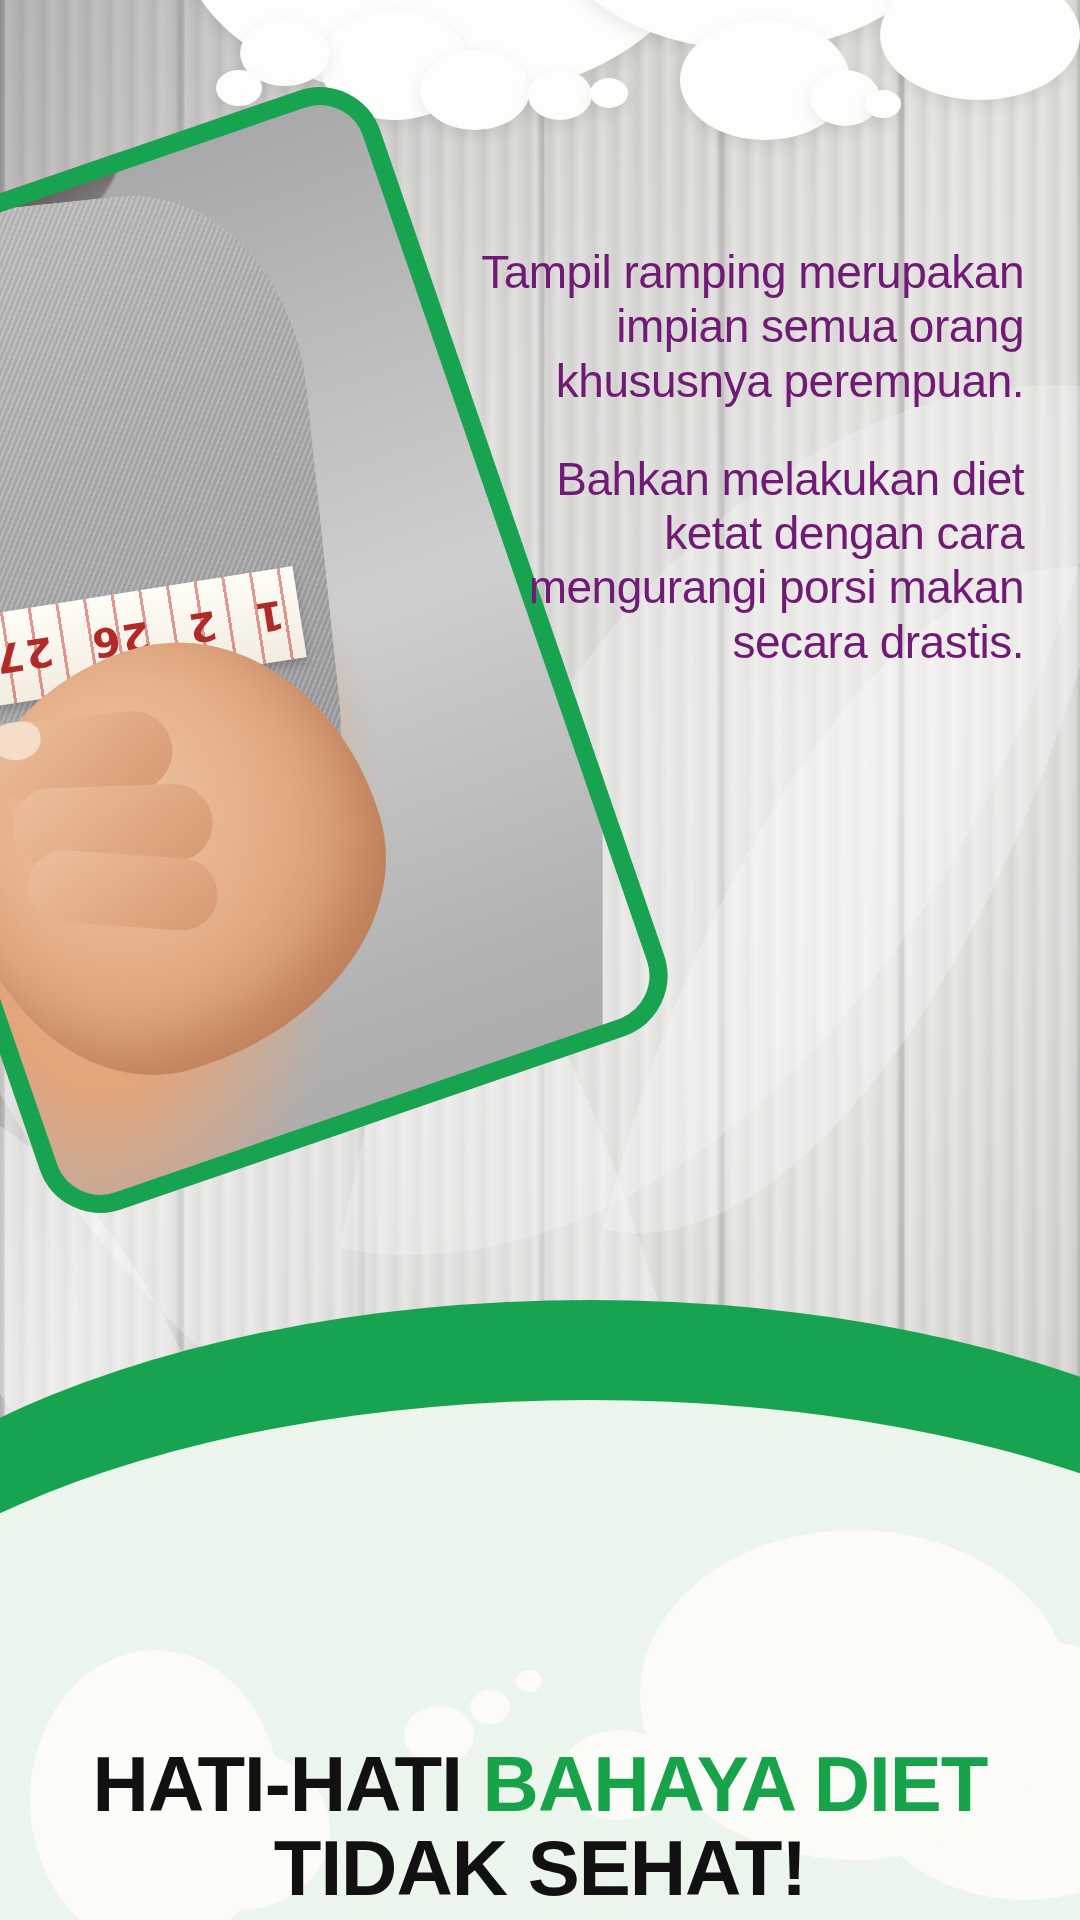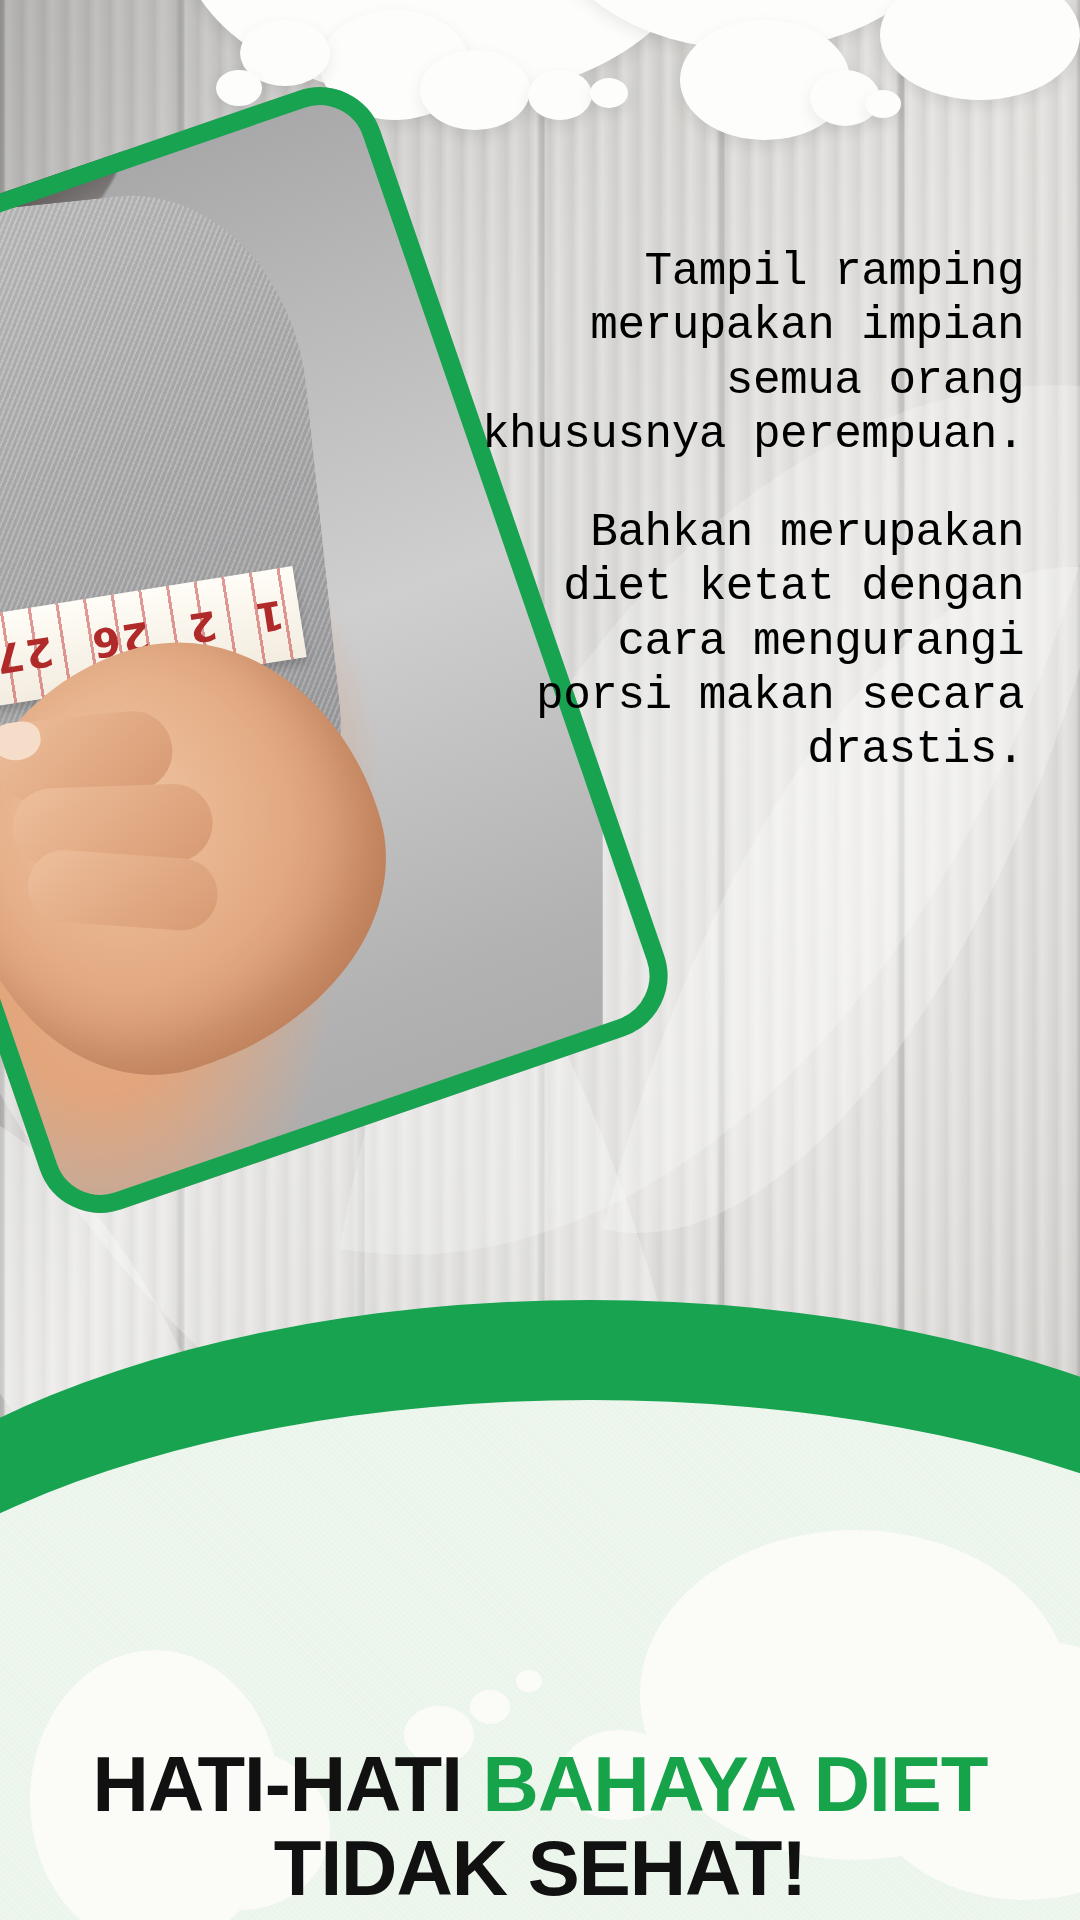--- a/index.html
+++ b/index.html
@@ -287,25 +287,25 @@
   .mb7 { width: 26px;  height: 22px;  left: 516px; top: 250px; }
   .mb8 { width: 120px; height: 90px;  left: 560px; top: 310px; }
 
   
   .body-text {
     position: absolute;
     right: 56px;
     top: 245px;
     width: 560px;
     text-align: right;
-    color: #000000;
+    color: #701a75;
     font-size: 46px;
     line-height: 1.18;
     letter-spacing: -0.5px;
-    font-family: Liberation Mono, monospace;
+    font-family: Liberation Sans, sans-serif;
   }
   .body-text p {
     margin: 0 0 44px 0;
   }
   .body-text p:last-child { margin-bottom: 0; }
 
   
   .headline {
     position: absolute;
     left: 0;
@@ -375,21 +375,21 @@
         <div class="finger f2"></div>
         <div class="finger f3"></div>
         <div class="nail"></div>
       </div>
     </div>
     <div class="photo-border"></div>
   </div>
 
   <div class="body-text">
     <p>Tampil ramping merupakan impian semua orang khususnya perempuan.</p>
-    <p>Bahkan merupakan diet ketat dengan cara mengurangi porsi makan secara drastis.</p>
+    <p>Bahkan melakukan diet ketat dengan cara mengurangi porsi makan secara drastis.</p>
   </div>
 
   <div class="milk-bottom">
     <div class="blob mb2"></div>
     <div class="blob mb1"></div>
     <div class="blob mb3"></div>
     <div class="blob mb4"></div>
     <div class="blob mb8"></div>
     <div class="blob mb5"></div>
     <div class="blob mb6"></div>

